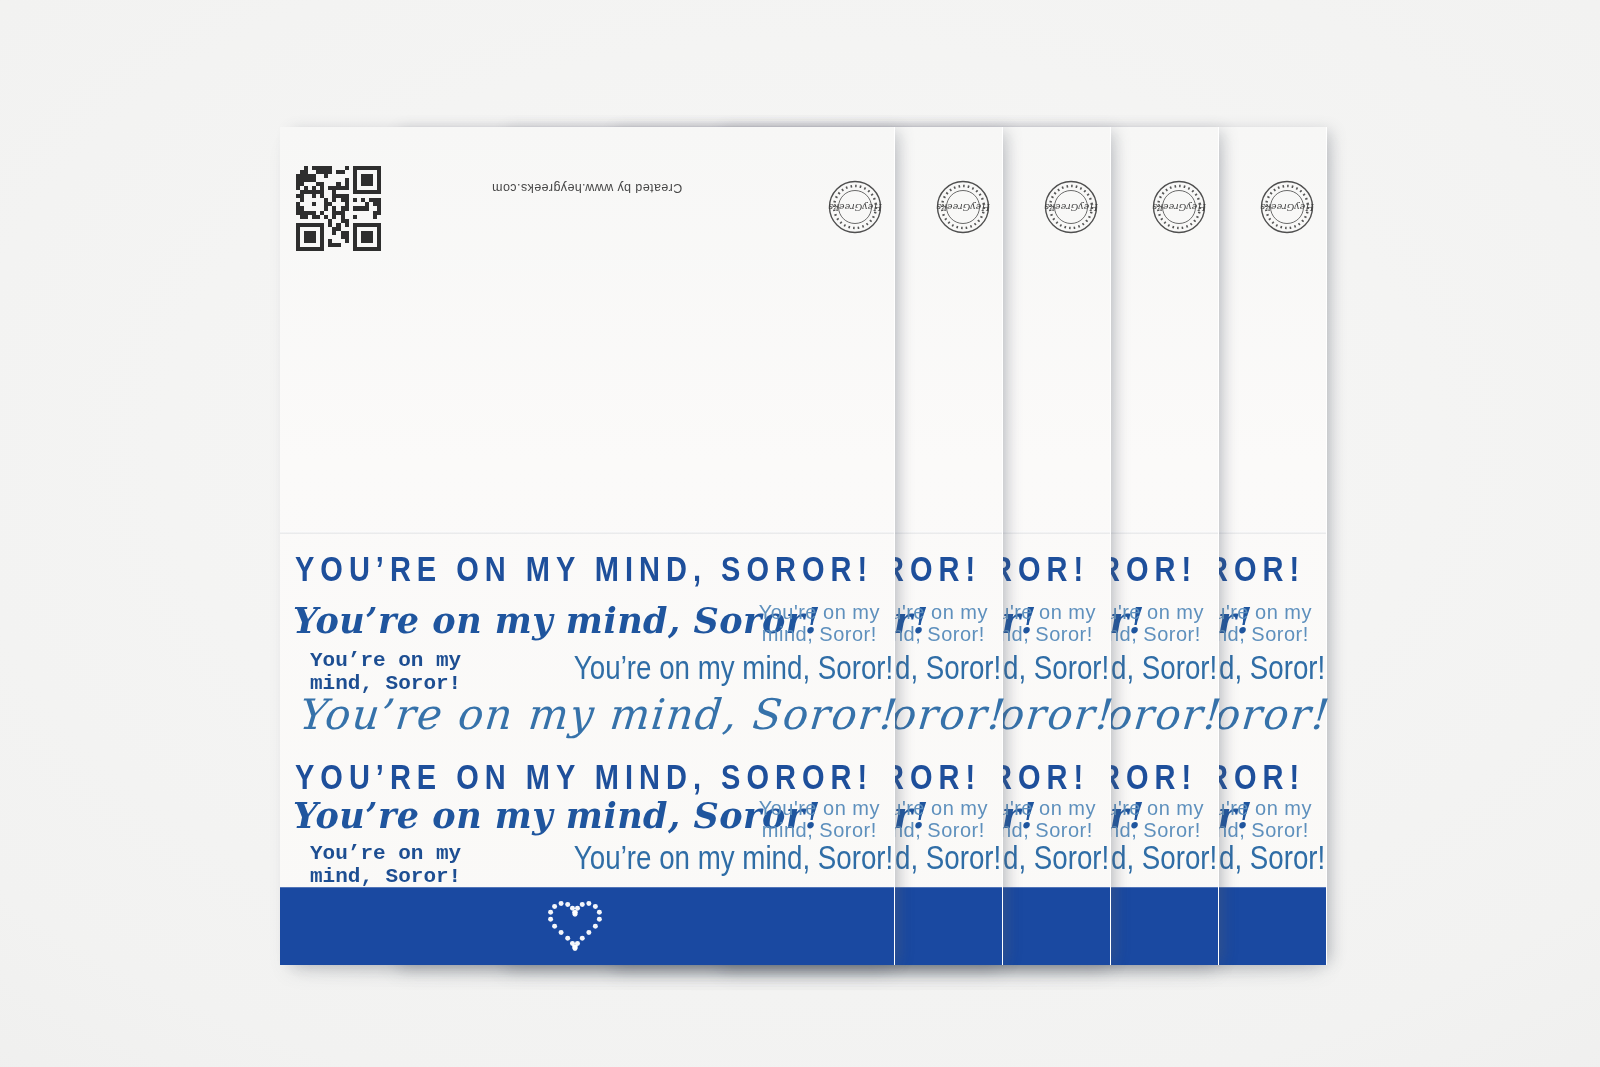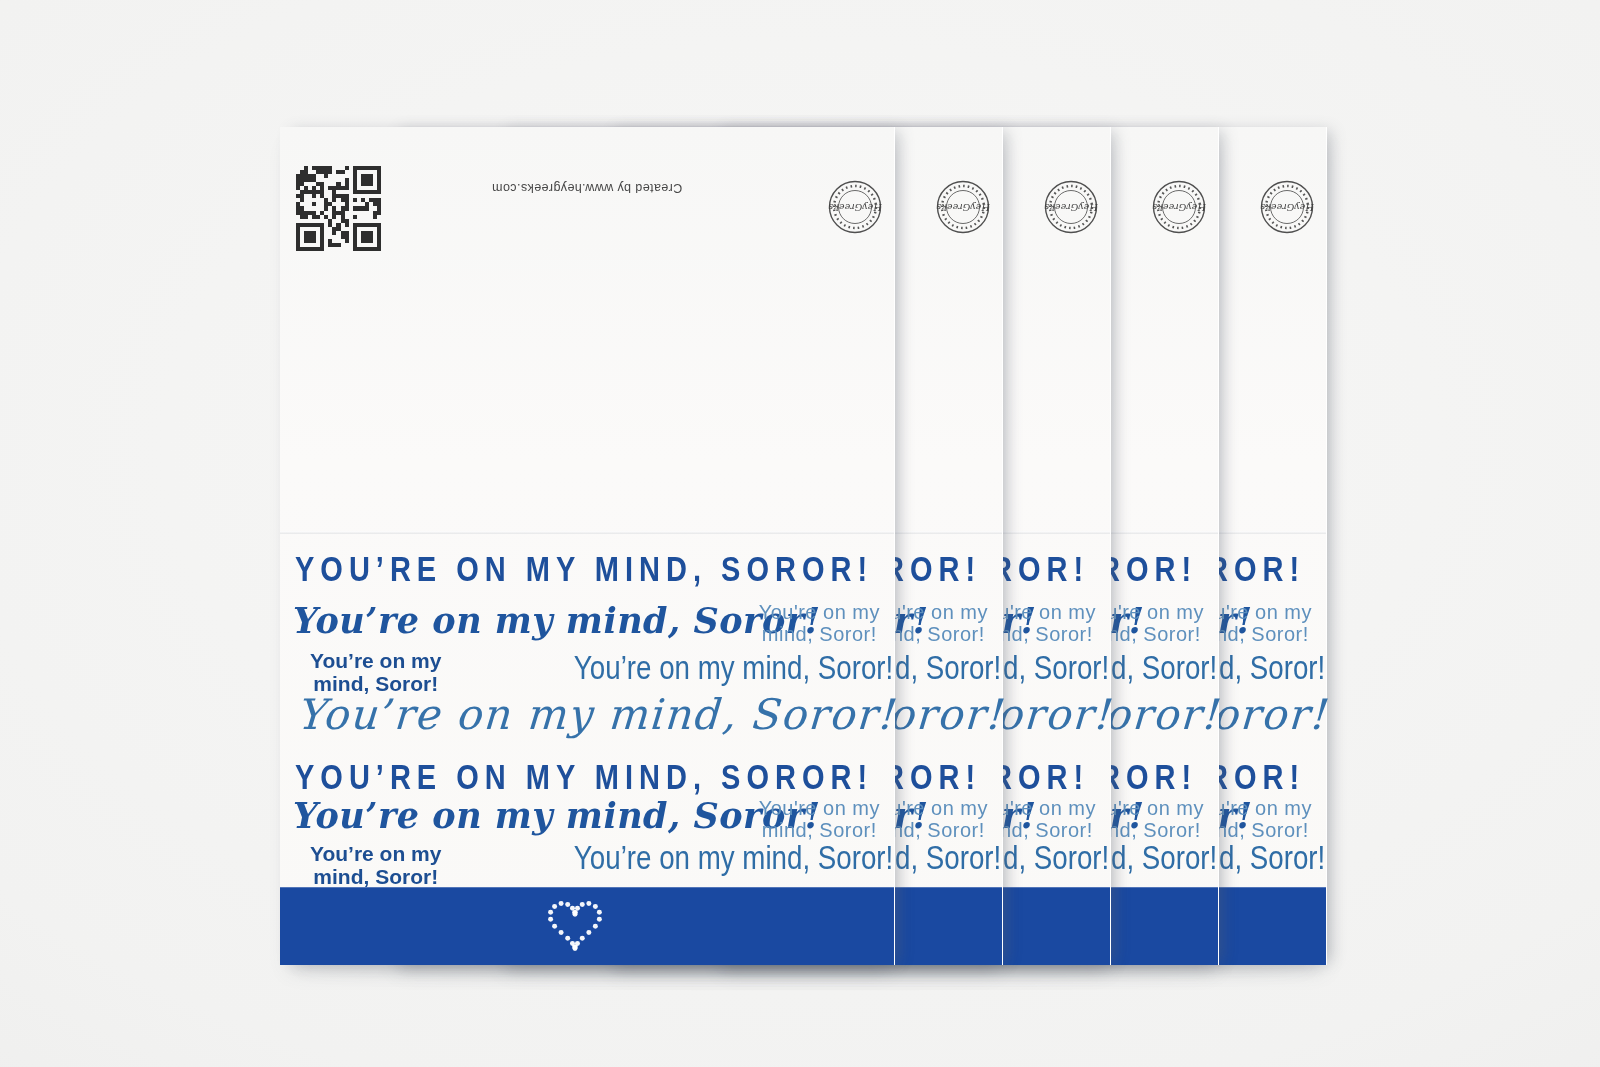--- a/index.html
+++ b/index.html
@@ -51,22 +51,22 @@
   .script{
     left:13px;font-family:"DejaVu Serif",serif;font-style:italic;font-weight:600;
     font-size:35px;line-height:52px;color:var(--ink-script);letter-spacing:.5px;
   }
   .lightblock{
     position:absolute;right:14px;text-align:center;
     font-family:"Liberation Sans",sans-serif;font-size:20px;line-height:22px;
     letter-spacing:.5px;color:var(--ink-light);white-space:nowrap;
   }
   .serifblock{
-    position:absolute;left:30px;text-align:center;
-    font-family:Liberation Sans, sans-serif;font-weight:700;
+    position:absolute;left:30px;text-align:left;
+    font-family:Liberation Mono, monospace;font-weight:700;
     font-size:21px;line-height:23px;color:var(--ink-serif);white-space:nowrap;
   }
   .thin{
     right:1px;font-family:"Liberation Sans",sans-serif;font-weight:400;
     font-size:33px;line-height:40px;color:var(--ink-thin);
     transform:scaleX(.84);transform-origin:100% 50%;letter-spacing:0;
   }
   .calligraphy{
     left:20px;right:16px;text-align:center;
     font-family:"DejaVu Serif",serif;font-style:italic;font-weight:400;

